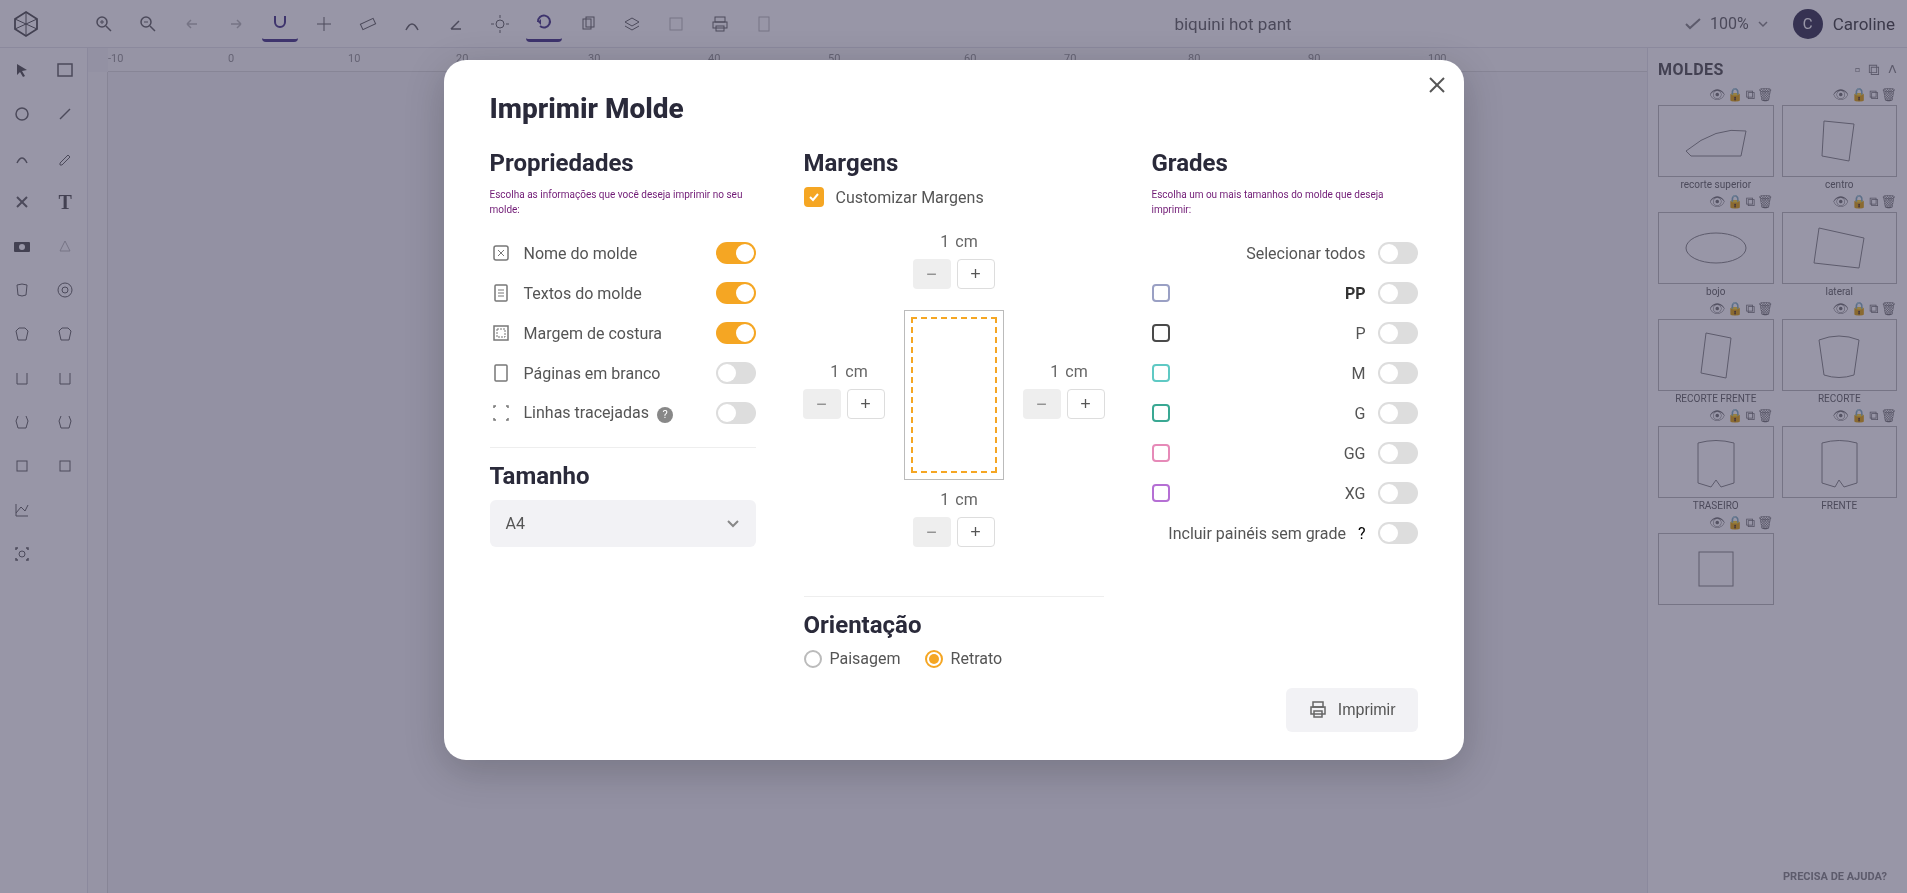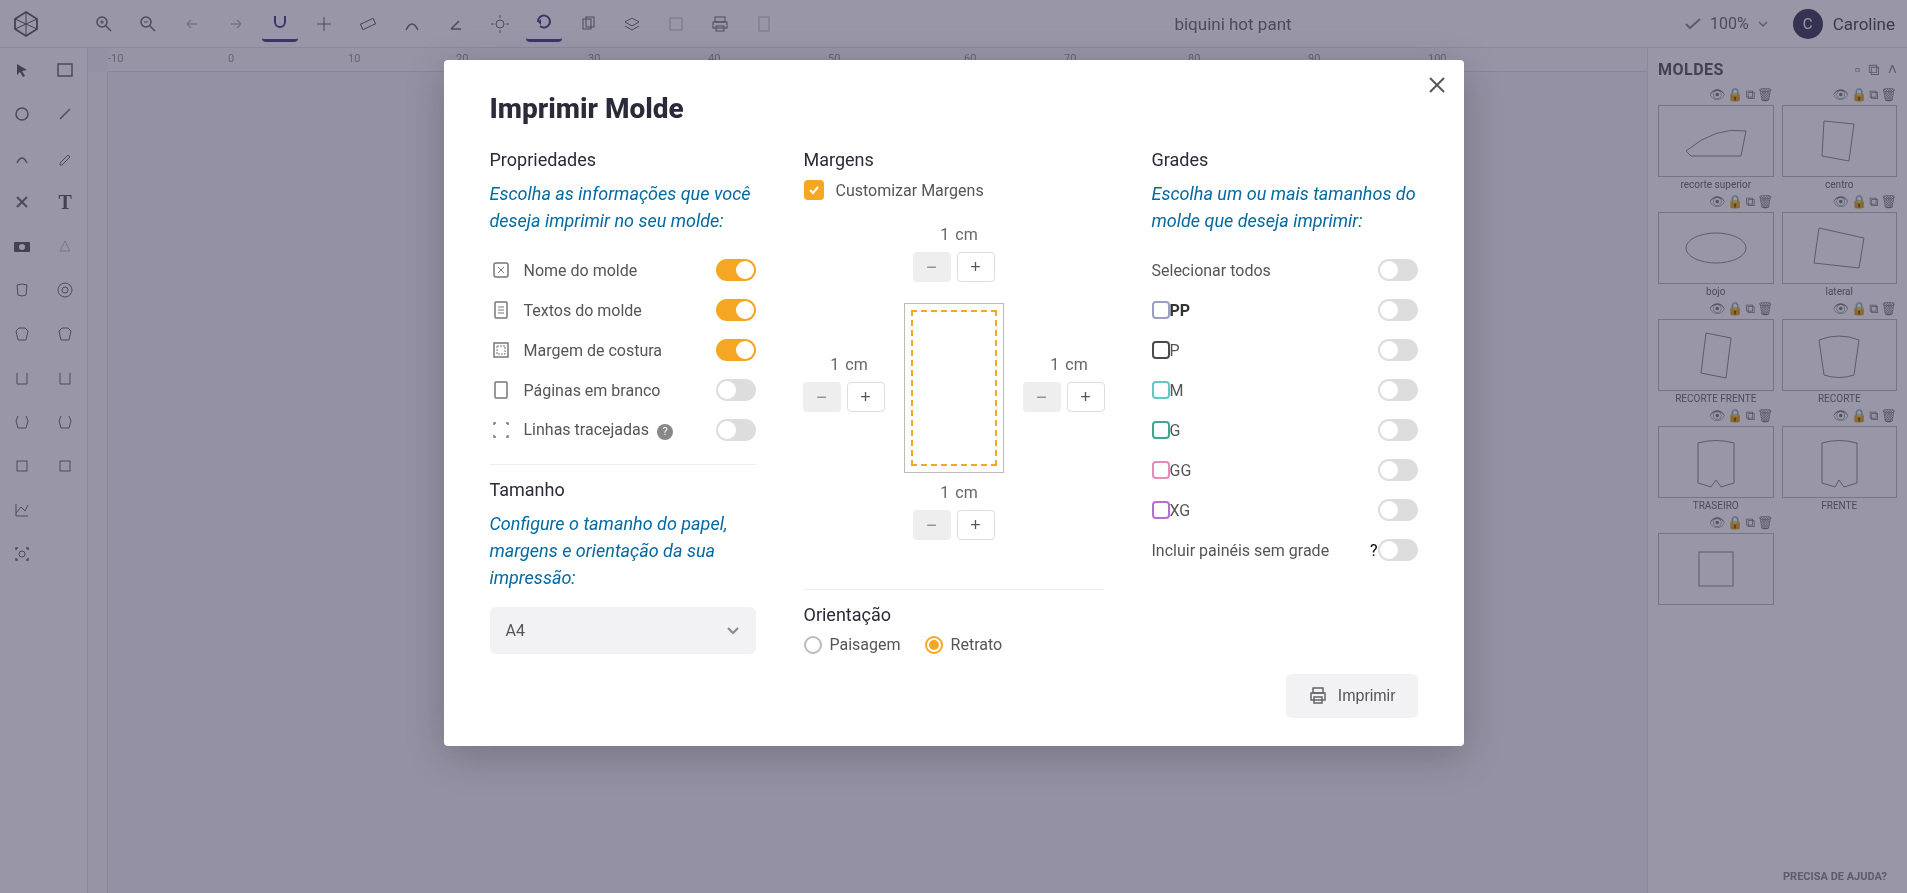--- a/index.html
+++ b/index.html
@@ -35,30 +35,30 @@
 .molde-grid { display: grid; grid-template-columns: 1fr 1fr; gap: 4px 8px; margin-top: 8px; }
 .molde-item { }
 .molde-icons { display: flex; justify-content: flex-end; gap: 2px; font-size: 13px; color: #777; }
 .molde-shape { height: 72px; border: 1px solid #bbb; background: #fff; margin: 2px 0; display:flex; align-items:center; justify-content:center;}
 .molde-name { font-size: 10px; text-align: center; color: #666; }
 
 .help-text { position: absolute; bottom: 10px; right: 20px; font-size: 11px; font-weight: 700; color: #888; }
 
 
 .modal-overlay { position: fixed; inset: 0; background: rgba(50, 45, 80, 0.5); display: flex; align-items: flex-start; justify-content: center; padding-top: 60px; }
-.modal { width: 1020px; background: #fff; border-radius: 4px; padding: 32px 46px 28px; position: relative; box-shadow: 0 10px 40px rgba(0,0,0,0.2); }
+.modal { width: 1020px; background: #fff; border-radius: 22px; padding: 32px 46px 28px; position: relative; box-shadow: 0 10px 40px rgba(0,0,0,0.2); }
 .modal .close-btn { position: absolute; top: 16px; right: 18px; font-size: 22px; color: #555; cursor: pointer; background: none; border: none; }
 
 .modal h1 { font-size: 28px; font-weight: 800; color: #2a2a3a; margin-bottom: 24px; }
 
 .modal-columns { display: flex; gap: 48px; }
 .col { flex: 1; }
 
-.col h2 { font-size: 18px; font-weight: 400; color: #2a2a3a; margin-bottom: 10px; }
-.col .desc { font-size: 18px; color: #0369a1; line-height: 1.5; margin-bottom: 16px; font-style: italic; }
+.col h2 { font-size: 24px; font-weight: 700; color: #2a2a3a; margin-bottom: 10px; }
+.col .desc { font-size: 10px; color: #701a75; line-height: 1.5; margin-bottom: 16px; }
 
 .prop-row { display: flex; align-items: center; gap: 12px; padding: 9px 0; }
 .prop-row .icon-slot { width: 22px; height: 22px; color: #666; display:flex; align-items:center; justify-content:center;}
 .prop-row .label { flex: 1; font-size: 16px; color: #555; }
 .prop-row .help-q { width: 16px; height: 16px; border-radius: 50%; background: #888; color: #fff; font-size: 11px; display: inline-flex; align-items: center; justify-content: center; margin-left: 4px; }
 
 .toggle { position: relative; width: 40px; height: 22px; background: #ddd; border-radius: 11px; cursor: pointer; }
 .toggle.on { background: #f5a623; }
 .toggle .knob { position: absolute; width: 18px; height: 18px; background: #fff; border-radius: 50%; top: 2px; left: 2px; transition: left .2s; }
 .toggle.on .knob { left: 20px; }
@@ -89,21 +89,21 @@
 .margin-btns .plus { background: #fff; border: 1px solid #ddd; color: #555; }
 
 
 .orient-row { display: flex; gap: 24px; align-items: center; margin-top: 10px; }
 .radio-opt { display: flex; align-items: center; gap: 8px; font-size: 16px; color: #555; cursor: pointer; }
 .radio-circle { width: 18px; height: 18px; border: 2px solid #bbb; border-radius: 50%; display: flex; align-items: center; justify-content: center; }
 .radio-opt.selected .radio-circle { border-color: #f5a623; }
 .radio-opt.selected .radio-circle::after { content: ''; width: 10px; height: 10px; background: #f5a623; border-radius: 50%; }
 
 
-.grade-row { display: flex; align-items: center; padding: 9px 0; }
+.grade-row { display: flex; align-items: center; gap: 12px; padding: 9px 0; text-align: right; }
 .grade-row .swatch { width: 18px; height: 18px; border-radius: 4px; border: 2px solid; }
 .grade-row .glabel { flex: 1; font-size: 16px; color: #555; }
 .grade-row.bold .glabel { font-weight: 700; color: #333; }
 
 
 .modal-footer { display: flex; justify-content: flex-end; margin-top: 20px; }
 .print-btn { background: #f2f2f5; border: none; border-radius: 6px; padding: 12px 22px; font-size: 16px; color: #555; display: flex; align-items: center; gap: 10px; cursor: pointer; }
 
 svg { display: block; }
 </style>
@@ -603,21 +603,20 @@
                 </svg>
               </div>
     <span class="label">Linhas tracejadas <span class="help-q">?</span></span>
     <div class="toggle ">
                 <div class="knob"></div>
               </div>
             </div>
           </div>
         <div class="col-divider"></div>
         <h2>Tamanho</h2>
-        <p class="desc">Configure o tamanho do papel, margens e orientação da sua impressão:</p>
         <div class="select-box">
           <span>A4</span>
           <svg width="14" height="10">
               <path d="M2 2 L7 7 L12 2" fill="none" stroke="#888" stroke-width="2"></path>
             </svg>
         </div>
       </div>
 
       <div class="col">
         <h2>Margens</h2>

